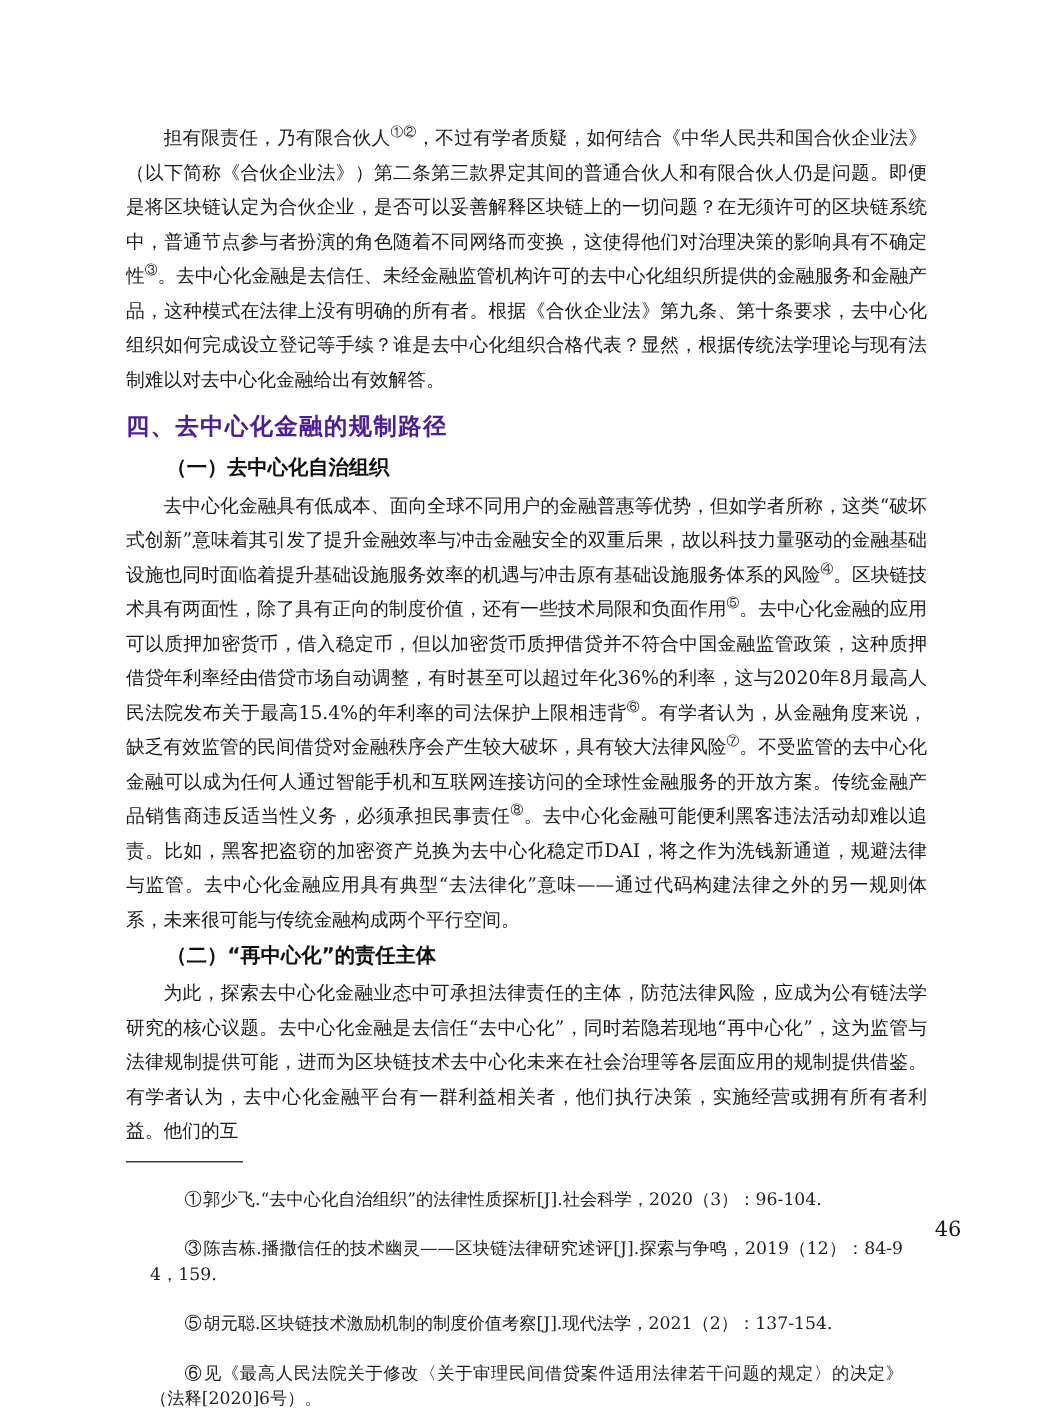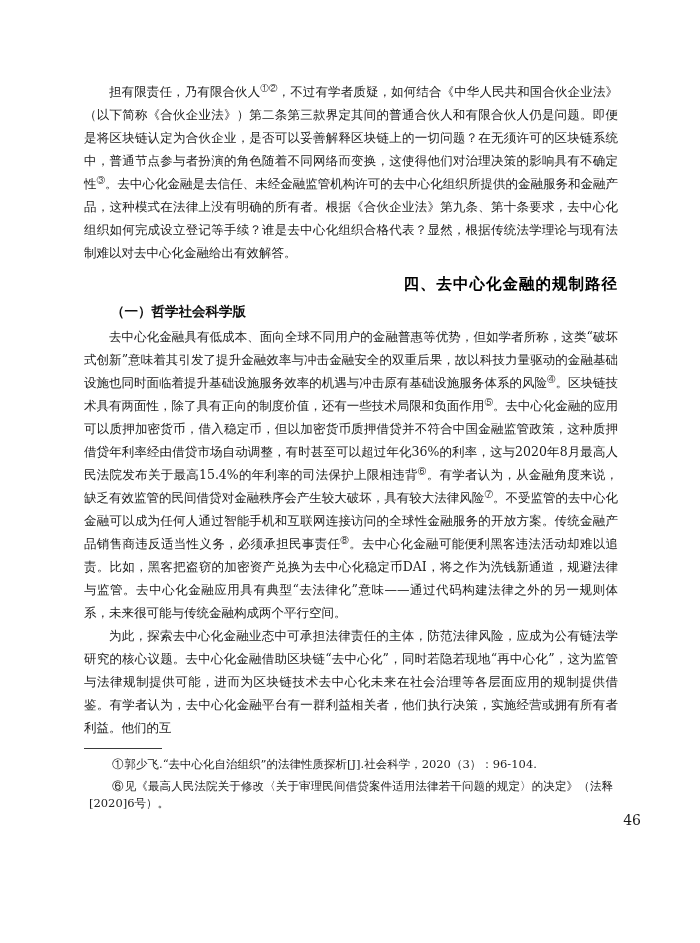--- a/index.html
+++ b/index.html
@@ -32,22 +32,22 @@
     text-align: justify;
     text-indent: 2em;
     word-break: break-all;
     color: #1b1b1b;
   }
   .section-heading {
     margin: 10px 0 8px 0;
     font-family: Liberation Serif, serif;
     font-size: 15.5px;
     font-weight: bold;
-    text-align: right;
-    color: #000000;
+    text-align: left;
+    color: #4c1d95;
     letter-spacing: 1px;
   }
   .sub-heading {
     margin: 4px 0 4px 0;
     font-family: "DejaVu Sans", "Liberation Sans", sans-serif;
     font-size: 13.5px;
     font-weight: bold;
     text-indent: 2em;
     color: #111111;
   }
@@ -57,21 +57,21 @@
     vertical-align: super;
     letter-spacing: 0;
   }
   .footnote-sep {
     width: 78px;
     border-top: 1px solid #3a3a3a;
     margin: 9px 0 7px 0;
     height: 0;
   }
   .fn {
-    margin: 5px;
+    margin: 16px;
     font-size: 11.5px;
     line-height: 17px;
     text-align: justify;
     text-indent: 2em;
     word-break: break-all;
     color: #222222;
   }
   .fn-marker {
     margin-right: 1px;
   }
@@ -87,29 +87,32 @@
 </head>
 <body>
 
 <div class="page">
   <div class="text-block">
 
     <p class="body-para">担有限责任，乃有限合伙人<sup class="fn-ref">①②</sup>，不过有学者质疑，如何结合《中华人民共和国合伙企业法》（以下简称《合伙企业法》）第二条第三款界定其间的普通合伙人和有限合伙人仍是问题。即便是将区块链认定为合伙企业，是否可以妥善解释区块链上的一切问题？在无须许可的区块链系统中，普通节点参与者扮演的角色随着不同网络而变换，这使得他们对治理决策的影响具有不确定性<sup class="fn-ref">③</sup>。去中心化金融是去信任、未经金融监管机构许可的去中心化组织所提供的金融服务和金融产品，这种模式在法律上没有明确的所有者。根据《合伙企业法》第九条、第十条要求，去中心化组织如何完成设立登记等手续？谁是去中心化组织合格代表？显然，根据传统法学理论与现有法制难以对去中心化金融给出有效解答。</p>
 
     <h1 class="section-heading">四、去中心化金融的规制路径</h1>
 
-    <h2 class="sub-heading">（一）哲学社会科学版</h2>
+    <h2 class="sub-heading">（一）去中心化自治组织</h2>
 
     <p class="body-para">去中心化金融具有低成本、面向全球不同用户的金融普惠等优势，但如学者所称，这类“破坏式创新”意味着其引发了提升金融效率与冲击金融安全的双重后果，故以科技力量驱动的金融基础设施也同时面临着提升基础设施服务效率的机遇与冲击原有基础设施服务体系的风险<sup class="fn-ref">④</sup>。区块链技术具有两面性，除了具有正向的制度价值，还有一些技术局限和负面作用<sup class="fn-ref">⑤</sup>。去中心化金融的应用可以质押加密货币，借入稳定币，但以加密货币质押借贷并不符合中国金融监管政策，这种质押借贷年利率经由借贷市场自动调整，有时甚至可以超过年化36%的利率，这与2020年8月最高人民法院发布关于最高15.4%的年利率的司法保护上限相违背<sup class="fn-ref">⑥</sup>。有学者认为，从金融角度来说，缺乏有效监管的民间借贷对金融秩序会产生较大破坏，具有较大法律风险<sup class="fn-ref">⑦</sup>。不受监管的去中心化金融可以成为任何人通过智能手机和互联网连接访问的全球性金融服务的开放方案。传统金融产品销售商违反适当性义务，必须承担民事责任<sup class="fn-ref">⑧</sup>。去中心化金融可能便利黑客违法活动却难以追责。比如，黑客把盗窃的加密资产兑换为去中心化稳定币DAI，将之作为洗钱新通道，规避法律与监管。去中心化金融应用具有典型“去法律化”意味——通过代码构建法律之外的另一规则体系，未来很可能与传统金融构成两个平行空间。</p>
 
+    <h2 class="sub-heading">（二）“再中心化”的责任主体</h2>
 
-    <p class="body-para">为此，探索去中心化金融业态中可承担法律责任的主体，防范法律风险，应成为公有链法学研究的核心议题。去中心化金融借助区块链“去中心化”，同时若隐若现地“再中心化”，这为监管与法律规制提供可能，进而为区块链技术去中心化未来在社会治理等各层面应用的规制提供借鉴。有学者认为，去中心化金融平台有一群利益相关者，他们执行决策，实施经营或拥有所有者利益。他们的互</p>
+    <p class="body-para">为此，探索去中心化金融业态中可承担法律责任的主体，防范法律风险，应成为公有链法学研究的核心议题。去中心化金融是去信任“去中心化”，同时若隐若现地“再中心化”，这为监管与法律规制提供可能，进而为区块链技术去中心化未来在社会治理等各层面应用的规制提供借鉴。有学者认为，去中心化金融平台有一群利益相关者，他们执行决策，实施经营或拥有所有者利益。他们的互</p>
 
     <div class="footnote-sep"></div>
 
     <div class="footnotes">
         <p class="fn"><span class="fn-marker">①</span>郭少飞.“去中心化自治组织”的法律性质探析[J].社会科学，2020（3）：96-104.</p>
+        <p class="fn"><span class="fn-marker">③</span>陈吉栋.播撒信任的技术幽灵——区块链法律研究述评[J].探索与争鸣，2019（12）：84-94，159.</p>
+        <p class="fn"><span class="fn-marker">⑤</span>胡元聪.区块链技术激励机制的制度价值考察[J].现代法学，2021（2）：137-154.</p>
         <p class="fn"><span class="fn-marker">⑥</span>见《最高人民法院关于修改〈关于审理民间借贷案件适用法律若干问题的规定〉的决定》（法释[2020]6号）。</p>
       </div>
   </div>
 
   <div class="page-number">46</div>
 </div>
 
 </body></html>

